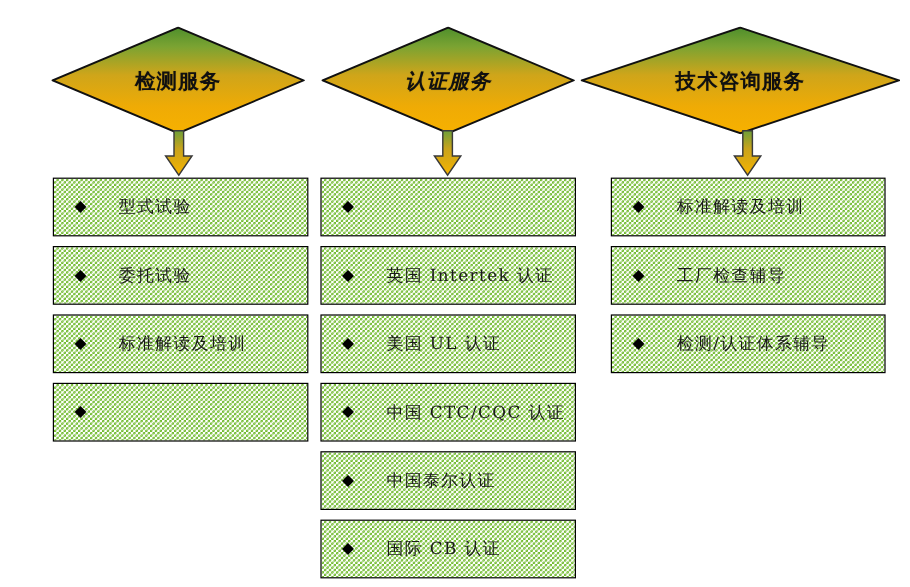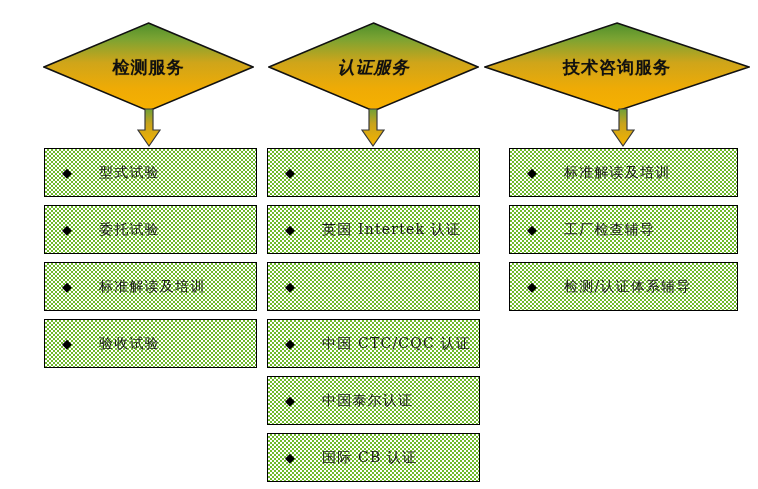--- a/index.html
+++ b/index.html
@@ -140,21 +140,20 @@
       <span class="box-label">委托试验</span>
     </div>
 
     <div class="box" style="left:44px; top:262px; width:213px; height:49px;">
       <span class="box-bullet">◆</span>
       <span class="box-label">标准解读及培训</span>
     </div>
 
     <div class="box" style="left:44px; top:319px; width:213px; height:49px;">
       <span class="box-bullet">◆</span>
-      <span class="box-label">验收试验</span>
     </div>
   </div>
 
   <div class="column">
 
     <div class="diamond-wrap" style="left:268px; width:211px; height:90px;font-style:italic;">
       <svg class="diamond-svg" width="211" height="90" viewBox="0 0 211 90">
         <defs>
           <linearGradient id="dg2" x1="0" y1="0" x2="0" y2="1">
             <stop offset="0%" stop-color="#4f8f2c"></stop>
@@ -186,20 +185,21 @@
       <span class="box-bullet">◆</span>
     </div>
 
     <div class="box" style="left:267px; top:205px; width:213px; height:49px;">
       <span class="box-bullet">◆</span>
       <span class="box-label">英国 Intertek 认证</span>
     </div>
 
     <div class="box" style="left:267px; top:262px; width:213px; height:49px;">
       <span class="box-bullet">◆</span>
+      <span class="box-label">美国 UL 认证</span>
     </div>
 
     <div class="box" style="left:267px; top:319px; width:213px; height:49px;">
       <span class="box-bullet">◆</span>
       <span class="box-label">中国 CTC/CQC 认证</span>
     </div>
 
     <div class="box" style="left:267px; top:376px; width:213px; height:49px;">
       <span class="box-bullet">◆</span>
       <span class="box-label">中国泰尔认证</span>

